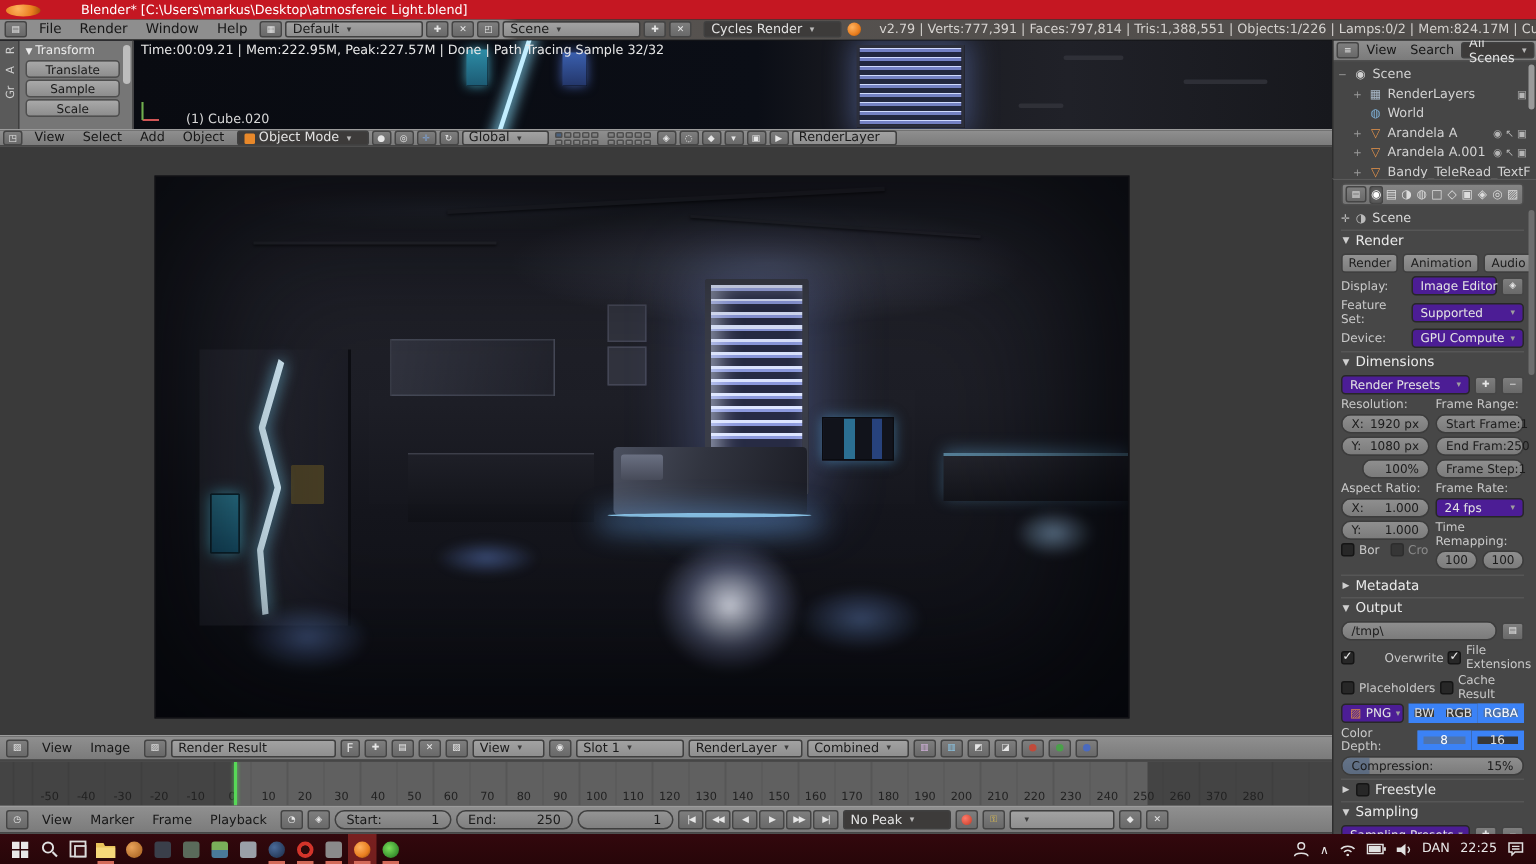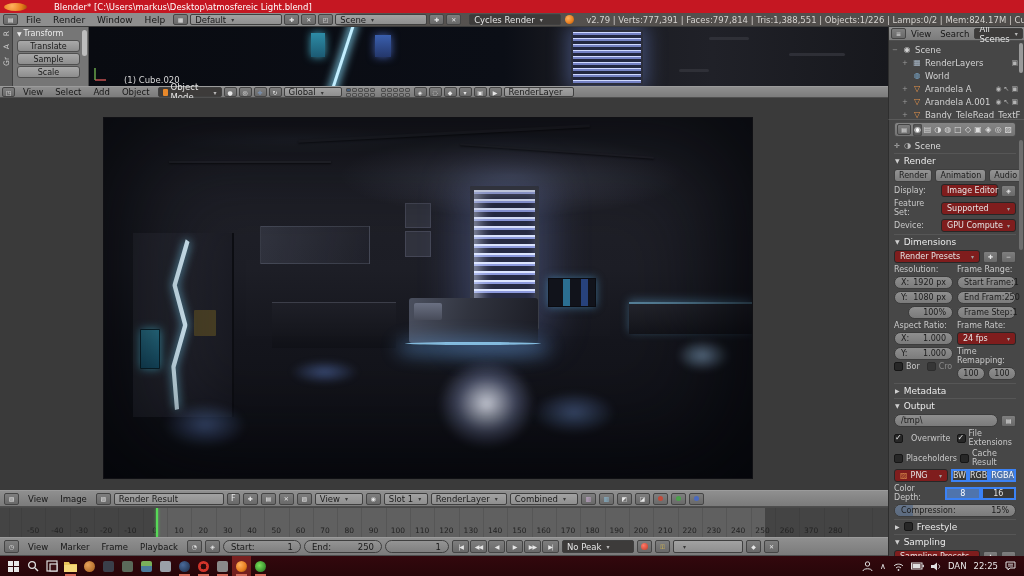--- a/index.html
+++ b/index.html
@@ -119,27 +119,27 @@
   .props{left:888px;top:119px;width:136px;height:437px;background:#474747;border-left:1px solid #2e2e2e;border-top:1px solid #5a5a5a;padding:2px 8px 2px 5px;overflow:hidden;}
   .ptabs{display:flex;gap:1px;align-items:center;background:linear-gradient(#858585,#737373);border:1px solid #4c4c4c;border-radius:3px;height:15px;padding:0 2px;margin-bottom:2px;}
   .ptabs .pt{width:11px;height:12px;display:flex;align-items:center;justify-content:center;font-size:8px;color:#dcdcdc;border-radius:2px;}
   .ptabs .pt.active{background:#5c5c5c;box-shadow:inset 0 0 2px #222;color:#fff;}
   .crumb{display:flex;align-items:center;gap:4px;height:13px;font-size:8.5px;color:#d8d8d8;margin-bottom:1px;}
   .phead{display:flex;align-items:center;height:14px;font-size:9px;color:#eaeaea;border-top:1px solid #565656;margin-top:1px;}
   .phead .tri{font-size:6px;margin:0 4px 0 1px;color:#cfcfcf;}
   .prow{display:flex;gap:3px;align-items:center;margin:2px 0;}
   .plabel{font-size:8px;color:#c9c9c9;}
   .pnum{flex:1;height:13px;border:1px solid #3c3c3c;border-radius:7px;background:linear-gradient(#8f8f8f,#7b7b7b);display:flex;align-items:center;justify-content:space-between;padding:0 6px;color:#1b1b1b;font-size:8px;min-width:0;white-space:nowrap;}
-  .pmenu{flex:1;height:13px;background:#7f1d1d;border:1px solid #272727;border-radius:3px;display:flex;align-items:center;padding:0 5px;color:#e4e4e4;font-size:8px;min-width:0;white-space:nowrap;}
+  .pmenu{flex:1;height:13px;background:#4c1d95;border:1px solid #272727;border-radius:3px;display:flex;align-items:center;padding:0 5px;color:#e4e4e4;font-size:8px;min-width:0;white-space:nowrap;}
   .pmenu .arr{margin-left:auto;font-size:6px;color:#9f9f9f;padding-left:3px;}
   .pbtn{height:13px;background:linear-gradient(#939393,#7d7d7d);border:1px solid #3f3f3f;border-radius:3px;display:flex;align-items:center;justify-content:center;padding:0 4px;color:#1b1b1b;font-size:8px;white-space:nowrap;}
   .pcheck{width:9px;height:9px;background:#272727;border:1px solid #151515;border-radius:2px;position:relative;flex:none;}
   .pcheck.on::after{content:"✓";position:absolute;left:0px;top:-2px;font-size:8px;color:#ececec;}
   .seg{display:flex;flex:1;}
-  .seg .s{flex:1;height:13px;background:#383838;border:2px solid #3b82f6;color:#e0e0e0;font-size:8px;display:flex;align-items:center;justify-content:center;}
+  .seg .s{flex:1;height:13px;background:#383838;border:4px solid #3b82f6;color:#e0e0e0;font-size:8px;display:flex;align-items:center;justify-content:center;}
   .seg .s.blue{background:#4f74ad;color:#fff;}
   .pslider{flex:1;height:13px;border:1px solid #3c3c3c;border-radius:7px;background:linear-gradient(#8f8f8f,#7b7b7b);position:relative;display:flex;align-items:center;justify-content:space-between;padding:0 6px;color:#1b1b1b;font-size:8px;overflow:hidden;}
   .pslider::before{content:"";position:absolute;left:0;top:0;bottom:0;width:15%;background:rgba(66,92,132,.55);}
   .pslider span{position:relative;}
   .pcols{display:flex;gap:4px;}
   .pcol{flex:1;min-width:0;}
   .pscroll{position:absolute;right:1px;top:20px;width:4px;height:110px;background:#6e6e6e;border-radius:2px;}
 
   
   .taskbar{left:0;top:556px;width:1024px;height:20px;background:linear-gradient(#33080d,#270609);display:flex;align-items:center;padding-left:4px;}
@@ -205,36 +205,37 @@
       <span>A</span>
       <span>Gr</span>
     </div>
     <div class="abs toolshelf">
       <div class="ph"><span style="font-size:6px">▼ </span><span>Transform</span></div>
       <span class="tbtn">Translate</span>
       <span class="tbtn">Sample</span>
       <span class="tbtn">Scale</span>
       <div class="ts-scroll"></div>
     </div>
+    <span class="abs vp-status">Time:00:09.21 | Mem:222.95M, Peak:227.57M | Done | Path Tracing Sample 32/32</span>
     <svg class="abs gizmo" viewBox="0 0 20 20">
       <line x1="3" y1="17" x2="14" y2="17" stroke="#d05555" stroke-width="1.4"></line>
       <line x1="3" y1="17" x2="3" y2="5" stroke="#6fae4e" stroke-width="1.4"></line>
     </svg>
     <span class="abs vp-obj">(1) Cube.020</span>
   </div>
 
   <div class="abs ebar v3dheader">
     <span class="wico">◳</span>
     <div class="hmenu">
         <span>View</span>
         <span>Select</span>
         <span>Add</span>
         <span>Object</span>
       </div>
-    <span class="wdrop dark" style="width:64px">
+    <span class="wdrop dark" style="width:88px">
         <span class="mode-cube"></span>
         <span>Object Mode</span>
         <span class="arr">▾</span>
       </span>
     <span class="wico">●</span>
     <span class="wico">◎</span>
     <span class="wico" style="color:#7da3d8">✛</span>
     <span class="wico">↻</span>
     <span class="wdrop light" style="width:58px">
         <span>Global</span>
@@ -321,21 +322,21 @@
     <span class="wico fbtn" style="font-size:8px">F</span>
     <span class="wico">✚</span>
     <span class="wico">▤</span>
     <span class="wico">✕</span>
     <span class="wico">▨</span>
     <span class="wdrop light" style="width:48px">
         <span>View</span>
         <span class="arr">▾</span>
       </span>
     <span class="wico">◉</span>
-    <span class="wdrop light" style="width:44px">
+    <span class="wdrop light" style="width:72px">
         <span>Slot 1</span>
         <span class="arr">▾</span>
       </span>
     <span class="wdrop light" style="width:76px">
         <span>RenderLayer</span>
         <span class="arr">▾</span>
       </span>
     <span class="wdrop light" style="width:68px">
         <span>Combined</span>
         <span class="arr">▾</span>
@@ -661,21 +662,21 @@
         <span class="tri">▼</span>
         <span>Output</span>
       </div>
     <div class="prow">
       <span class="pnum" style="justify-content:flex-start">
           <span>/tmp\</span>
         </span>
       <span class="wico" style="height:12px">▤</span>
     </div>
     <div class="prow">
-      <span style="flex:1;display:flex;gap:8px;align-items:center">
+      <span style="flex:1;display:flex;gap:20px;align-items:center">
           <span class="pcheck on"></span>
           <span class="plabel">Overwrite</span>
         </span>
       <span style="flex:1;display:flex;gap:3px;align-items:center">
           <span class="pcheck on"></span>
           <span class="plabel">File Extensions</span>
         </span>
     </div>
     <div class="prow">
       <span style="flex:1;display:flex;gap:3px;">

